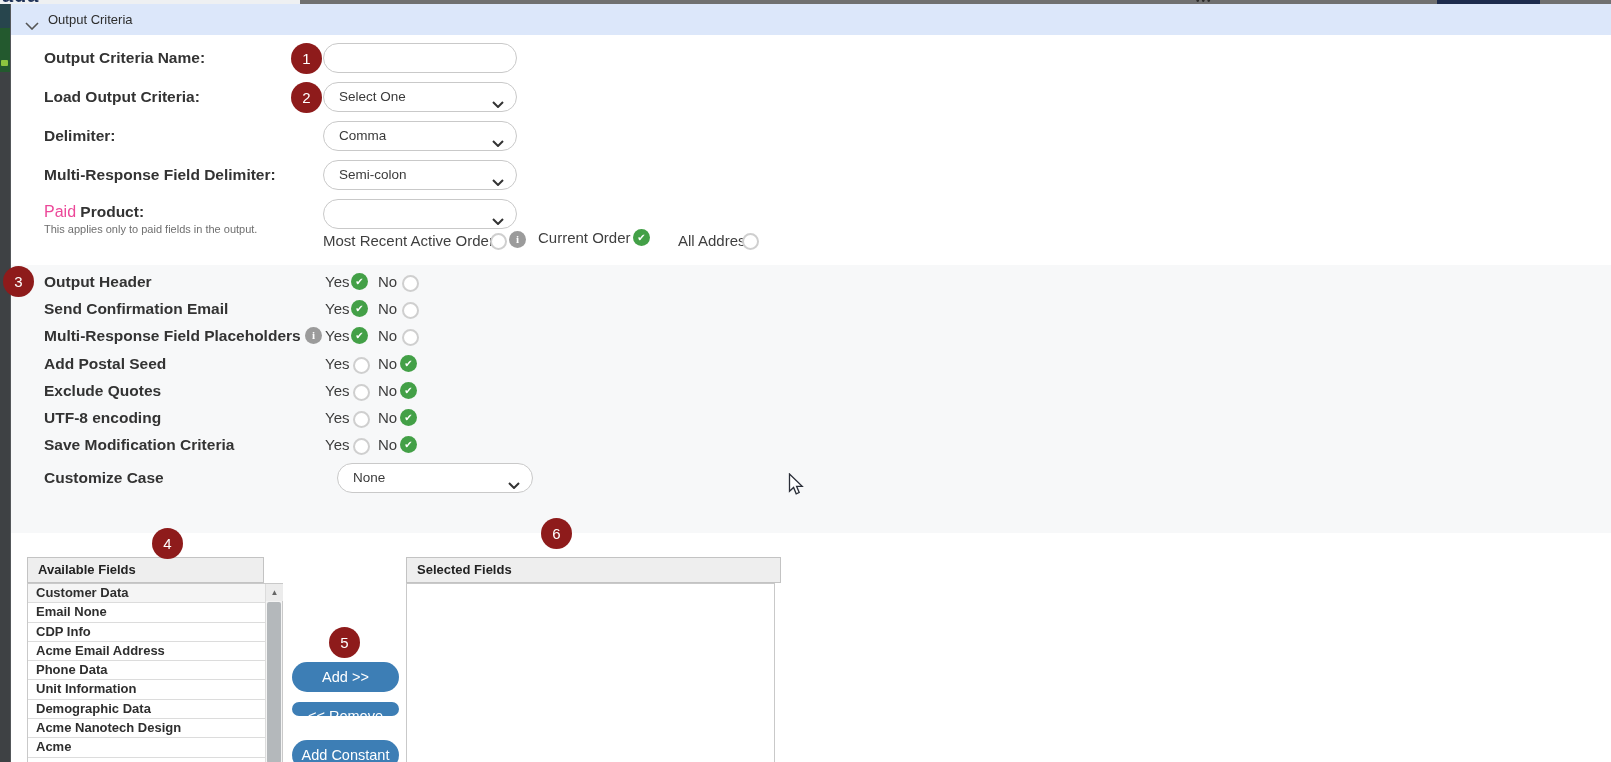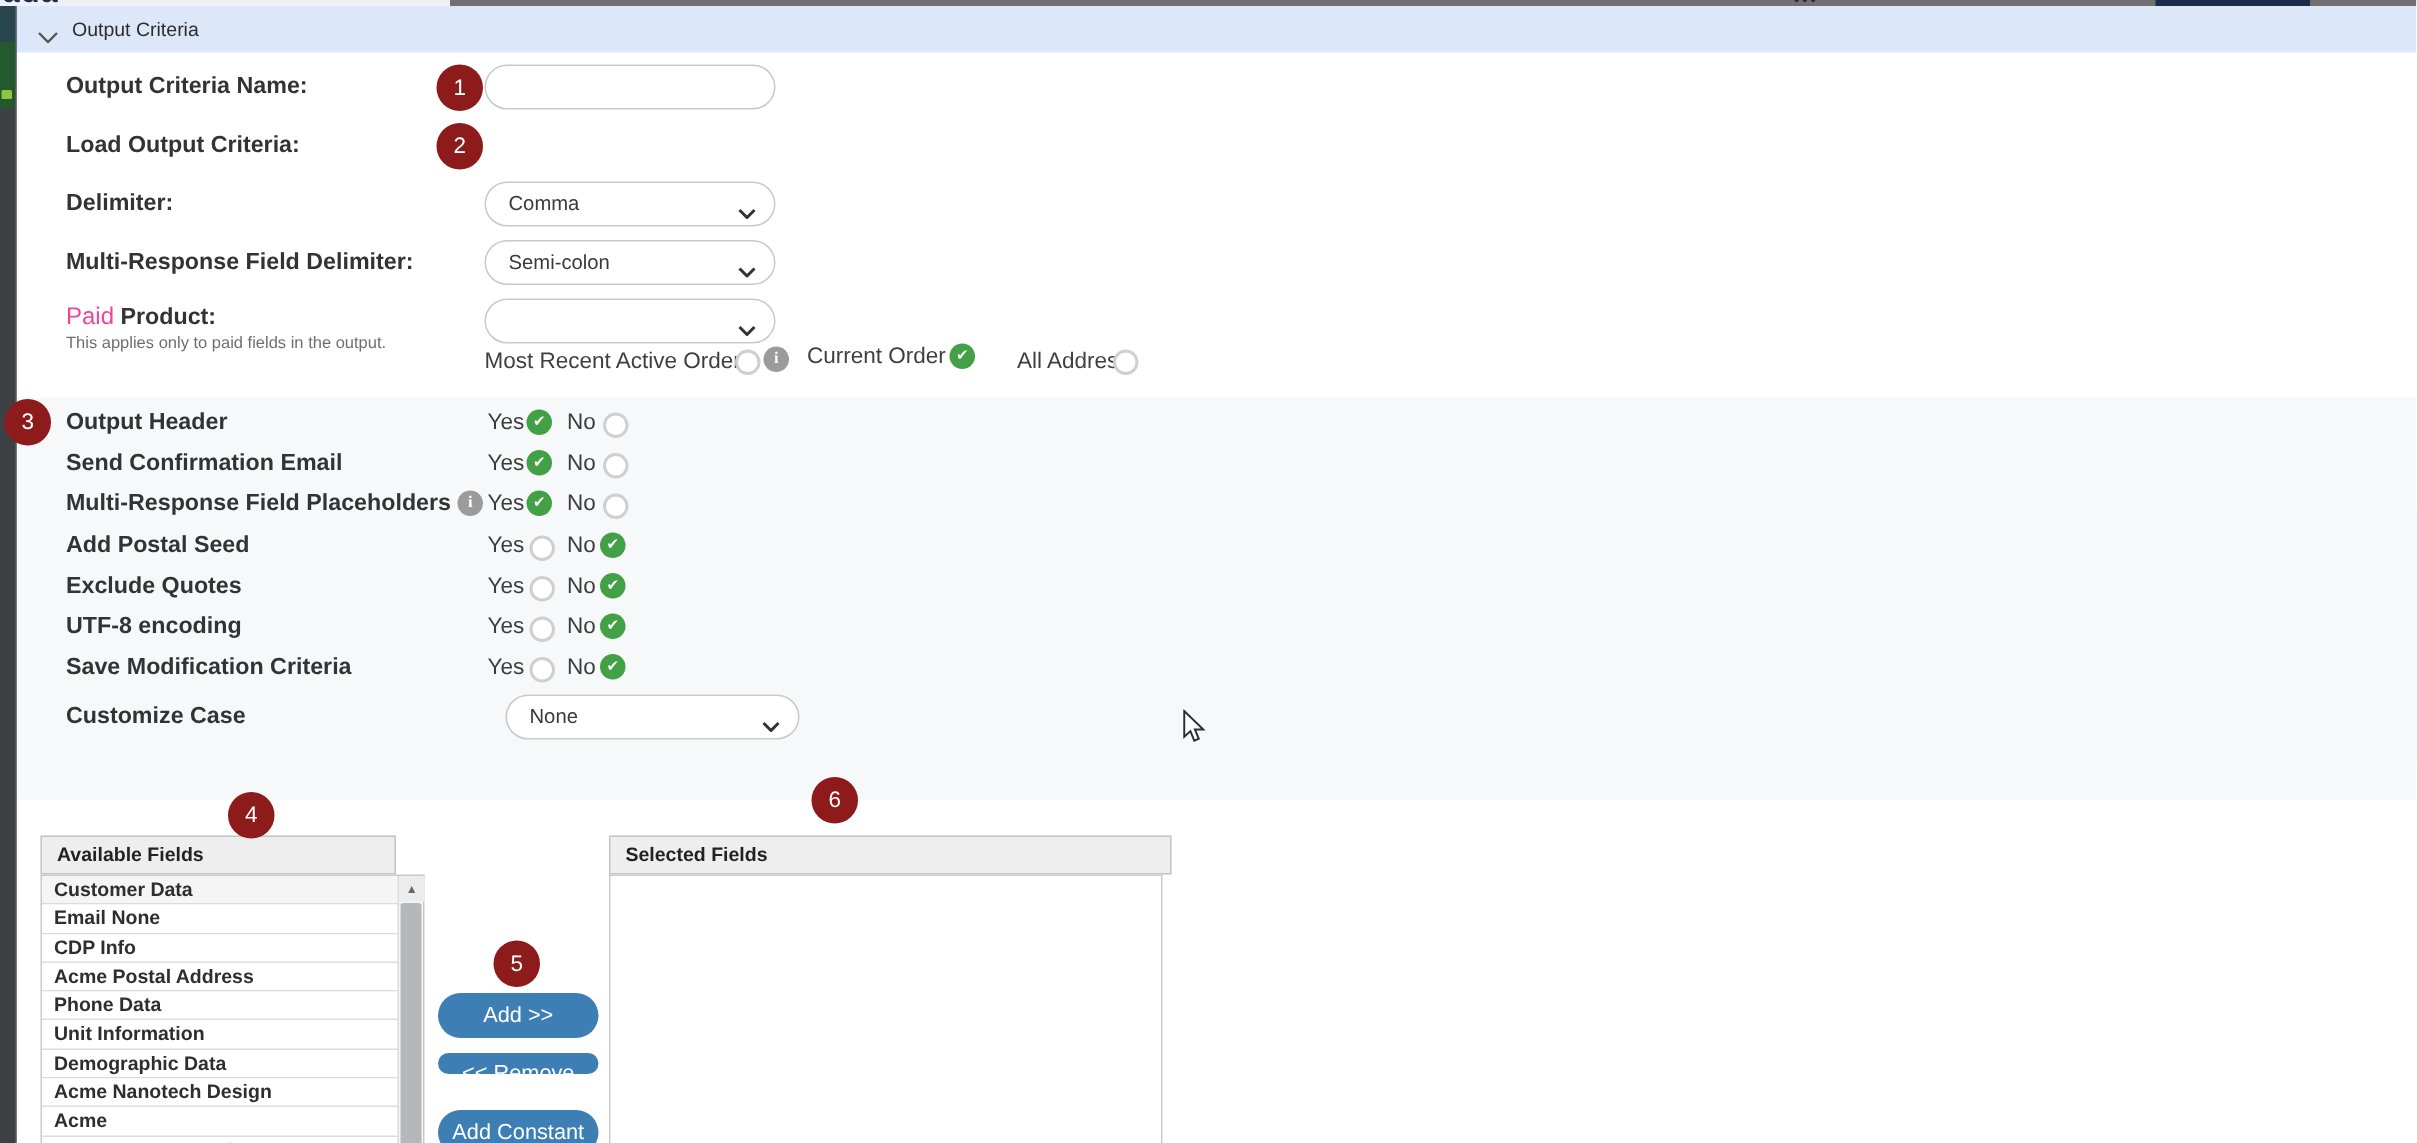--- a/index.html
+++ b/index.html
@@ -105,20 +105,26 @@
   <div class="gray-band"></div>
 
   <div class="flabel" style="top:43px">Output Criteria Name:</div>
   <div class="badge" style="left:291px;top:43px">1</div>
   <div class="pill" style="left:323px;top:43px">
     <span class="val"></span>
   </div>
 
   <div class="flabel" style="top:82px">Load Output Criteria:</div>
   <div class="badge" style="left:291px;top:82px">2</div>
+  <div class="pill" style="left:323px;top:82px">
+    <span class="val">Select One</span>
+    <span class="chev"><svg width="12" height="7" viewBox="0 0 12 7">
+          <polyline points="1,1 6,6 11,1" fill="none" stroke="#333" stroke-width="2"></polyline>
+        </svg></span>
+  </div>
 
   <div class="flabel" style="top:121px">Delimiter:</div>
   <div class="pill" style="left:323px;top:121px">
     <span class="val">Comma</span>
     <span class="chev"><svg width="12" height="7" viewBox="0 0 12 7">
           <polyline points="1,1 6,6 11,1" fill="none" stroke="#333" stroke-width="2"></polyline>
         </svg></span>
   </div>
 
   <div class="flabel" style="top:160px">Multi-Response Field Delimiter:</div>
@@ -214,21 +220,21 @@
   <div class="badge" style="left:541px;top:518px">6</div>
 
   <div class="list-header" style="left:27px;top:557px;width:237px">
     <span>Available Fields</span>
   </div>
   <div class="list-box" style="left:27px;top:583px;width:256px;height:180px">
     <div style="position:absolute;left:0;top:0;width:238px;">
       <div class="lrow first">Customer Data</div>
       <div class="lrow">Email None</div>
       <div class="lrow">CDP Info</div>
-      <div class="lrow">Acme Postal Address</div>
+      <div class="lrow">Acme Email Address</div>
       <div class="lrow">Phone Data</div>
       <div class="lrow">Unit Information</div>
       <div class="lrow">Demographic Data</div>
       <div class="lrow">Acme Nanotech Design</div>
       <div class="lrow">Acme</div>
       <div class="lrow">Engagement Id Fields</div>
     </div>
     <div class="scrollbar">
       <div class="sb-btn">▲</div>
       <div class="sb-thumb"></div>

